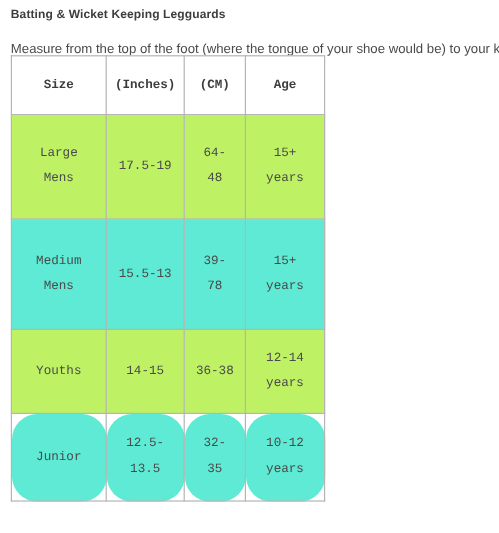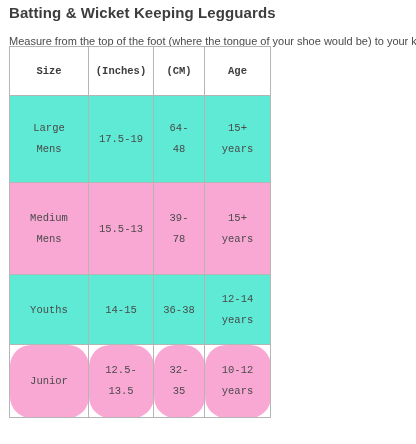--- a/index.html
+++ b/index.html
@@ -20,21 +20,21 @@
     position: relative;
     width: 416px;
     height: 444px;
     box-sizing: border-box;
   }
 
   .heading {
     position: absolute;
     left: 9px;
     top: 6px;
-    font-size: 15px;
+    font-size: 10px;
     font-weight: bold;
     color: #3d3d3d;
     letter-spacing: 0.1px;
     line-height: 14px;
   }
 
   .subheading {
     position: absolute;
     left: 9px;
     top: 34px;
@@ -75,25 +75,25 @@
 
   .size-table thead th {
     background: #ffffff;
     font-weight: bold;
     color: #3d3d3d;
     height: 44px;
     line-height: 14px;
   }
 
   .size-table tbody tr.shaded td {
+    background: #bef264;
+    margin-top: 11px;
+  }
+  .size-table tbody tr.plain td {
     background: #5eead4;
-    margin-top: 11px;
-  }
-  .size-table tbody tr.plain td {
-    background: #f9a8d4;
   }
 
   .size-table tbody tr.r0 td { height: 82px; }
   .size-table tbody tr.r1 td { height: 87px; }
   .size-table tbody tr.r2 td { height: 65px; }
   .size-table tbody tr.r3 td { height: 68px; border-radius: 21px; }
 
   .cell-lines {
     display: block;
   }

